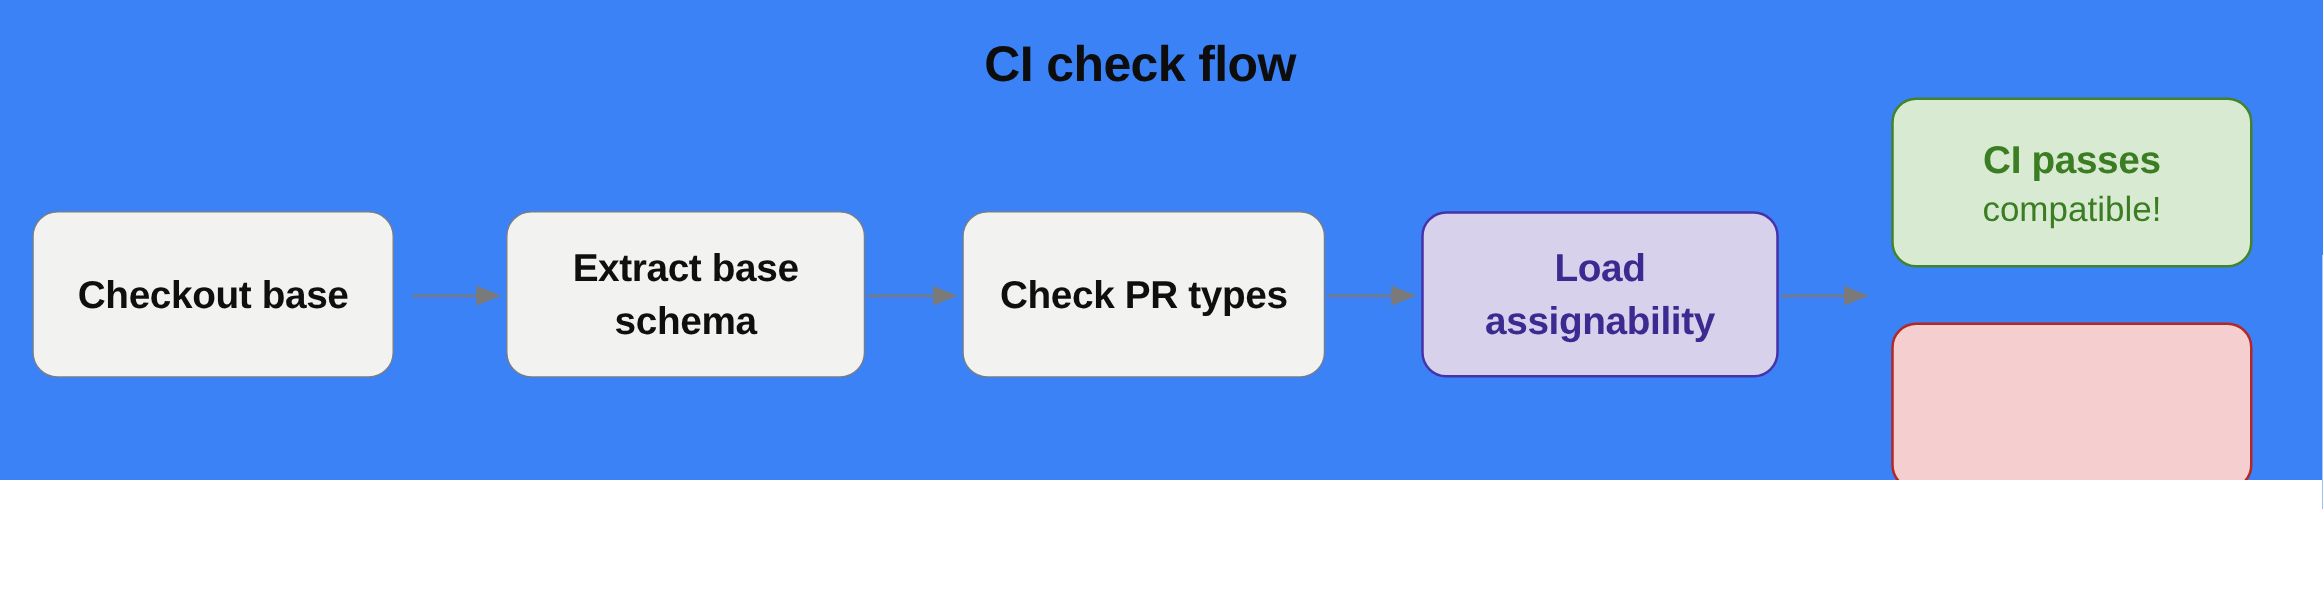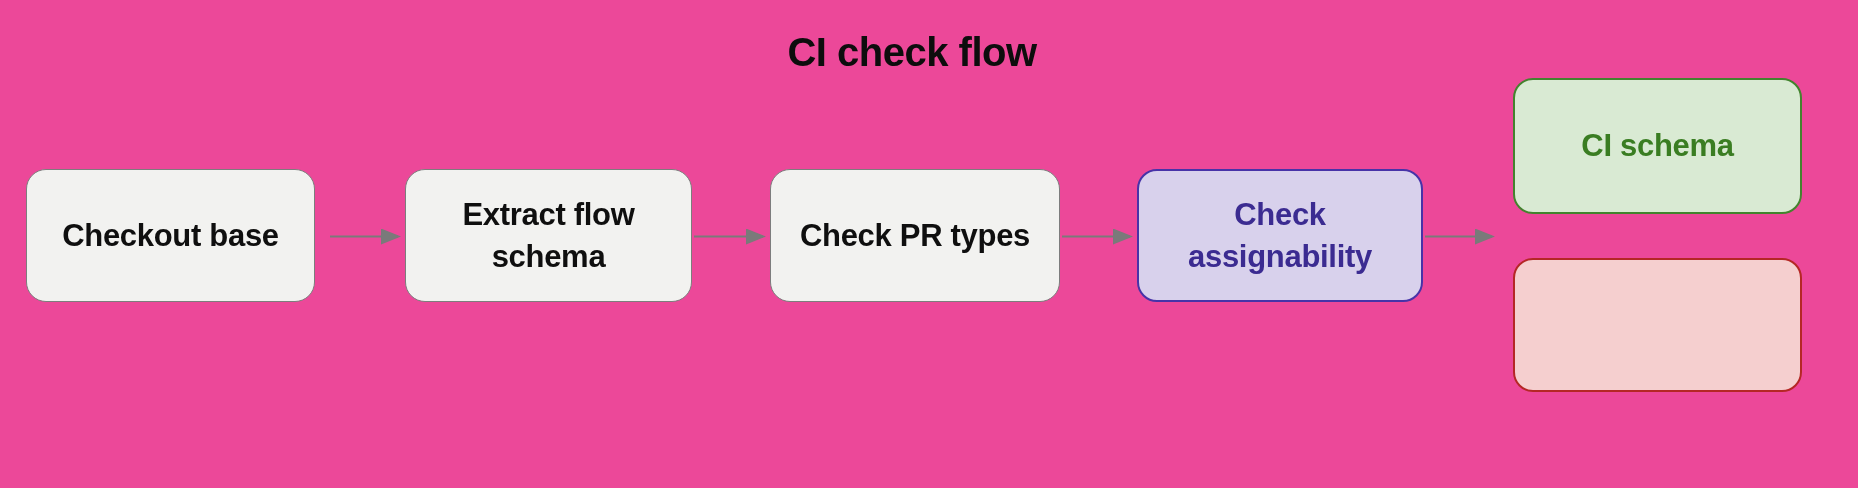--- a/index.html
+++ b/index.html
@@ -4,22 +4,22 @@
 <style>
   html, body {
     margin: 0;
     padding: 0;
     background: #ffffff;
     font-family: "Liberation Sans", sans-serif;
   }
   .canvas {
     position: relative;
     width: 1858px;
-    height: 488px;
-    background: #ec4899;
+    height: 384px;
+    background: #3b82f6;
     overflow: hidden;
   }
   .title {
     position: absolute;
     left: 612px;
     top: 30px;
     width: 600px;
     margin: 0;
     text-align: center;
     font-size: 40px;
@@ -89,33 +89,34 @@
 
 <div class="canvas">
 
   <h1 class="title">CI check flow</h1>
 
   <div class="node step n1">
     <span class="label">Checkout base</span>
   </div>
 
   <div class="node step n2">
-    <span class="label">Extract flow schema</span>
+    <span class="label">Extract base schema</span>
   </div>
 
   <div class="node step n3">
     <span class="label">Check PR types</span>
   </div>
 
   <div class="node highlight n4">
-    <span class="label">Check assignability</span>
+    <span class="label">Load assignability</span>
   </div>
 
   <div class="node success n5">
-    <span class="label">CI schema</span>
+    <span class="label">CI passes</span>
+    <span class="sub">compatible!</span>
   </div>
 
   <div class="node failure n6">
   </div>
 
   <svg class="edges" width="1858" height="488" aria-hidden="true">
     <defs>
       <marker id="ah" markerWidth="10" markerHeight="8" refX="8.5" refY="4" orient="auto">
         <path d="M0,0 L10,4 L0,8 z" fill="#7a7a7a"></path>
       </marker>

